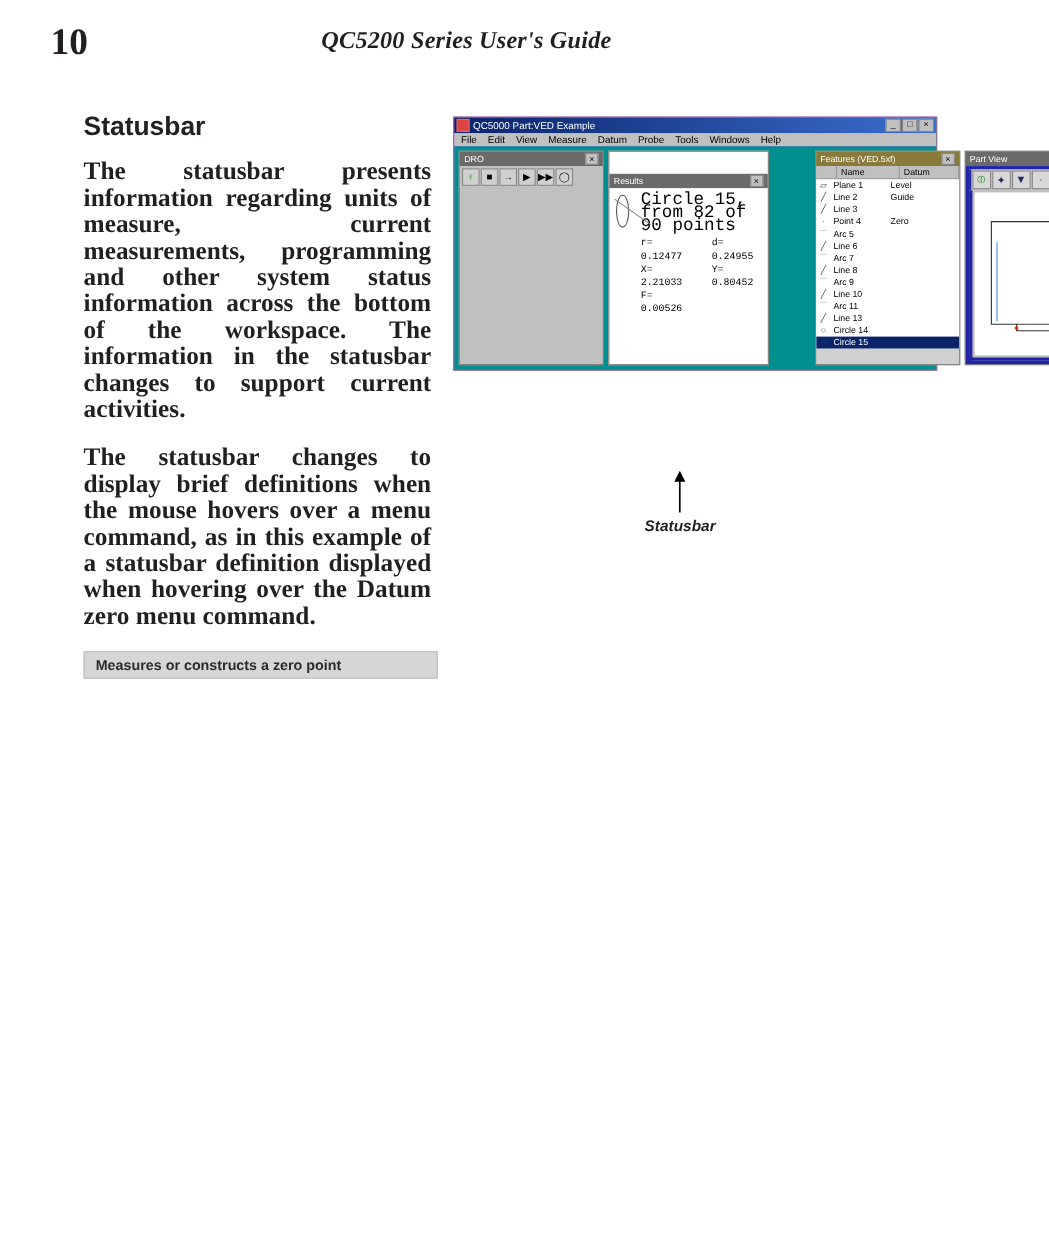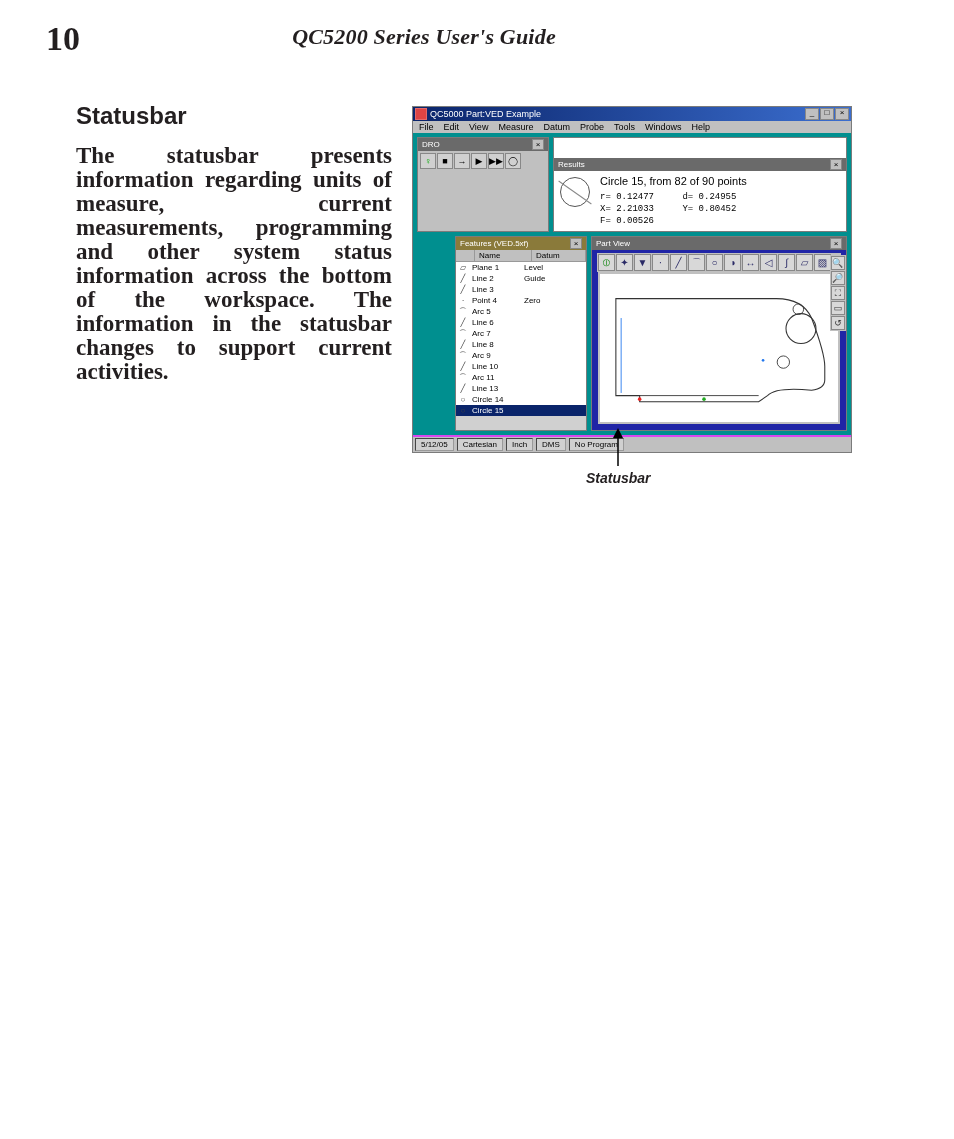--- a/index.html
+++ b/index.html
@@ -12,37 +12,37 @@
   .section-title { font-family: Arial, Helvetica, sans-serif; font-weight:bold; font-size:24px; margin:0 0 14px 0; color:#242021;}
   .para { font-size:23px; line-height:24px; text-align:justify; margin:0 0 20px 0;font-weight:bold;}
   .tooltip-box { background:#d6d6d6; border:1px solid #bdbdbd; padding:4px 10px; font-family: Arial, Helvetica, sans-serif; font-size:13px; font-weight:bold; color:#2b2b2b; margin-top:10px; width:300px;}
   .right-col { width:450px; flex:none; position:relative; margin-top:4px;}
   .app-window { width:438px; border:1px solid #7b7b7b; background:#d946ef; font-family: Tahoma, Arial, sans-serif; font-size:9px; color:#000;}
   .titlebar { background:linear-gradient(to right,#0a246a,#3b6ecf); color:#fff; display:flex; align-items:center; height:14px; padding:0 2px; font-size:9px;}
   .titlebar .icon { width:10px; height:10px; background:#d44; margin-right:3px; border:1px solid #fff3;}
   .win-btns { margin-left:auto; display:flex; gap:1px;}
   .win-btn { width:12px; height:10px; background:#c0c0c0; border:1px solid #888; font-size:8px; line-height:8px; text-align:center; color:#000;}
   .menubar { background:#c0c0c0; display:flex; gap:10px; padding:1px 6px; font-size:9px;}
-  .workspace { background:#008f8f; padding:4px; display:flex; flex-direction:column; gap:4px;}
+  .workspace { background:#008f8f; padding:4px; display:flex; flex-direction:row; gap:4px;}
   .top-panels { display:flex; gap:4px;}
   .dro-panel { width:130px; background:#c0c0c0; border:1px solid #7b7b7b;}
   .panel-title { background:#6a6a6a; color:#fff; font-size:8px; padding:1px 4px; display:flex; align-items:center;}
   .panel-title .close-x { margin-left:auto; background:#c0c0c0; color:#000; width:10px; height:9px; font-size:8px; line-height:9px; text-align:center; border:1px solid #888;}
   .dro-rows { padding:0;}
   .dro-row { display:flex; align-items:stretch; height:20px;}
   .dro-value { flex:1; background:#000; color:#e21; font-family: "Courier New", monospace; font-size:12px; font-weight:bold; text-align:right; padding:2px 4px; letter-spacing:0.5px; font-style:italic;}
   .dro-label { width:18px; background:#d0d0d0; border:1px solid #999; display:flex; align-items:center; justify-content:center; font-family:"Times New Roman",serif; font-size:12px;}
   .dro-icons { display:flex; background:#c0c0c0; padding:2px; gap:1px;}
   .dro-icn { width:14px; height:14px; border:1px solid #888; background:#d0d0d0; display:flex; align-items:center; justify-content:center; font-size:9px;}
   .results-panel { flex:1; background:#fff; border:1px solid #7b7b7b; display:flex; flex-direction:column;}
   .results-body { padding:4px; font-size:9px; display:flex; gap:8px;}
   .circle-sketch { width:28px; height:28px; border:1.5px solid #555; border-radius:50%; position:relative; margin:2px;}
   .circle-sketch::after { content:""; position:absolute; left:-6px; top:50%; width:40px; height:1px; background:#888; transform:rotate(35deg);}
   .results-text { font-family: "Courier New", monospace; font-size:9px; line-height:12px;}
-  .results-text .title-line { font-family: Liberation Sans, sans-serif; font-weight:normal; font-size:11px; margin-bottom:4px;}
+  .results-text .title-line { font-family: Liberation Mono, monospace; font-weight:normal; font-size:16px; margin-bottom:4px;}
   .results-grid { display:grid; grid-template-columns:auto auto; column-gap:18px;}
   .middle-panels { display:flex; gap:4px;padding-left:38px; }
   .features-panel { width:130px; background:#d0d0d0; border:1px solid #7b7b7b;}
   .feat-header { display:flex; background:#c0c0c0; border-bottom:1px solid #999; font-size:8px;}
   .feat-header div { padding:1px 4px; border-right:1px solid #999;}
   .feat-header .c1 { width:10px;}
   .feat-header .c2 { width:48px;}
   .feat-header .c3 { flex:1;}
   .feat-body { background:#fff; font-size:8px; max-height:158px; overflow:hidden;}
   .feat-row { display:flex; padding:0px 0; line-height:11px;}
@@ -71,20 +71,22 @@
 <div class="page">
   <div class="header">
     <div class="page-number">10</div>
     <div class="guide-title">QC5200 Series User's Guide</div>
   </div>
 
   <div class="content">
     <div class="left-col">
       <h2 class="section-title">Statusbar</h2>
       <p class="para">The statusbar presents information regarding units of measure, current measurements, programming and other system status information across the bottom of the workspace.  The information in the statusbar changes to support current activities.</p>
+      <p class="para">The statusbar changes to display brief definitions when the mouse hovers over a menu command, as in this example of a statusbar definition displayed when hovering over the Datum zero menu command.</p>
+      <div class="tooltip-box">Measures or constructs a zero point</div>
     </div>
 
     <div class="right-col">
       <div class="app-window">
 
         <div class="titlebar">
           <span class="icon"></span>
           <span>QC5000 Part:VED Example</span>
           <span class="win-btns">
             <span class="win-btn">_</span>
@@ -271,27 +273,20 @@
                 <span class="pv-side-btn">🔍</span>
                 <span class="pv-side-btn">🔎</span>
                 <span class="pv-side-btn">⛶</span>
                 <span class="pv-side-btn">▭</span>
                 <span class="pv-side-btn">↺</span>
               </div>
             </div>
           </div>
         </div>
 
-        <div class="statusbar">
-          <span class="sb-cell">5/12/05</span>
-          <span class="sb-cell">Cartesian</span>
-          <span class="sb-cell">Inch</span>
-          <span class="sb-cell">DMS</span>
-          <span class="sb-cell">No Program</span>
-        </div>
       </div>
 
       <div class="arrow-annot">
         <svg class="arrow-svg" width="14" height="40">
           <line x1="7" y1="38" x2="7" y2="6" stroke="#000" stroke-width="1.5"></line>
           <polygon points="7,0 2,10 12,10" fill="#000"></polygon>
         </svg>
         <div class="annot-label">Statusbar</div>
       </div>
     </div>

